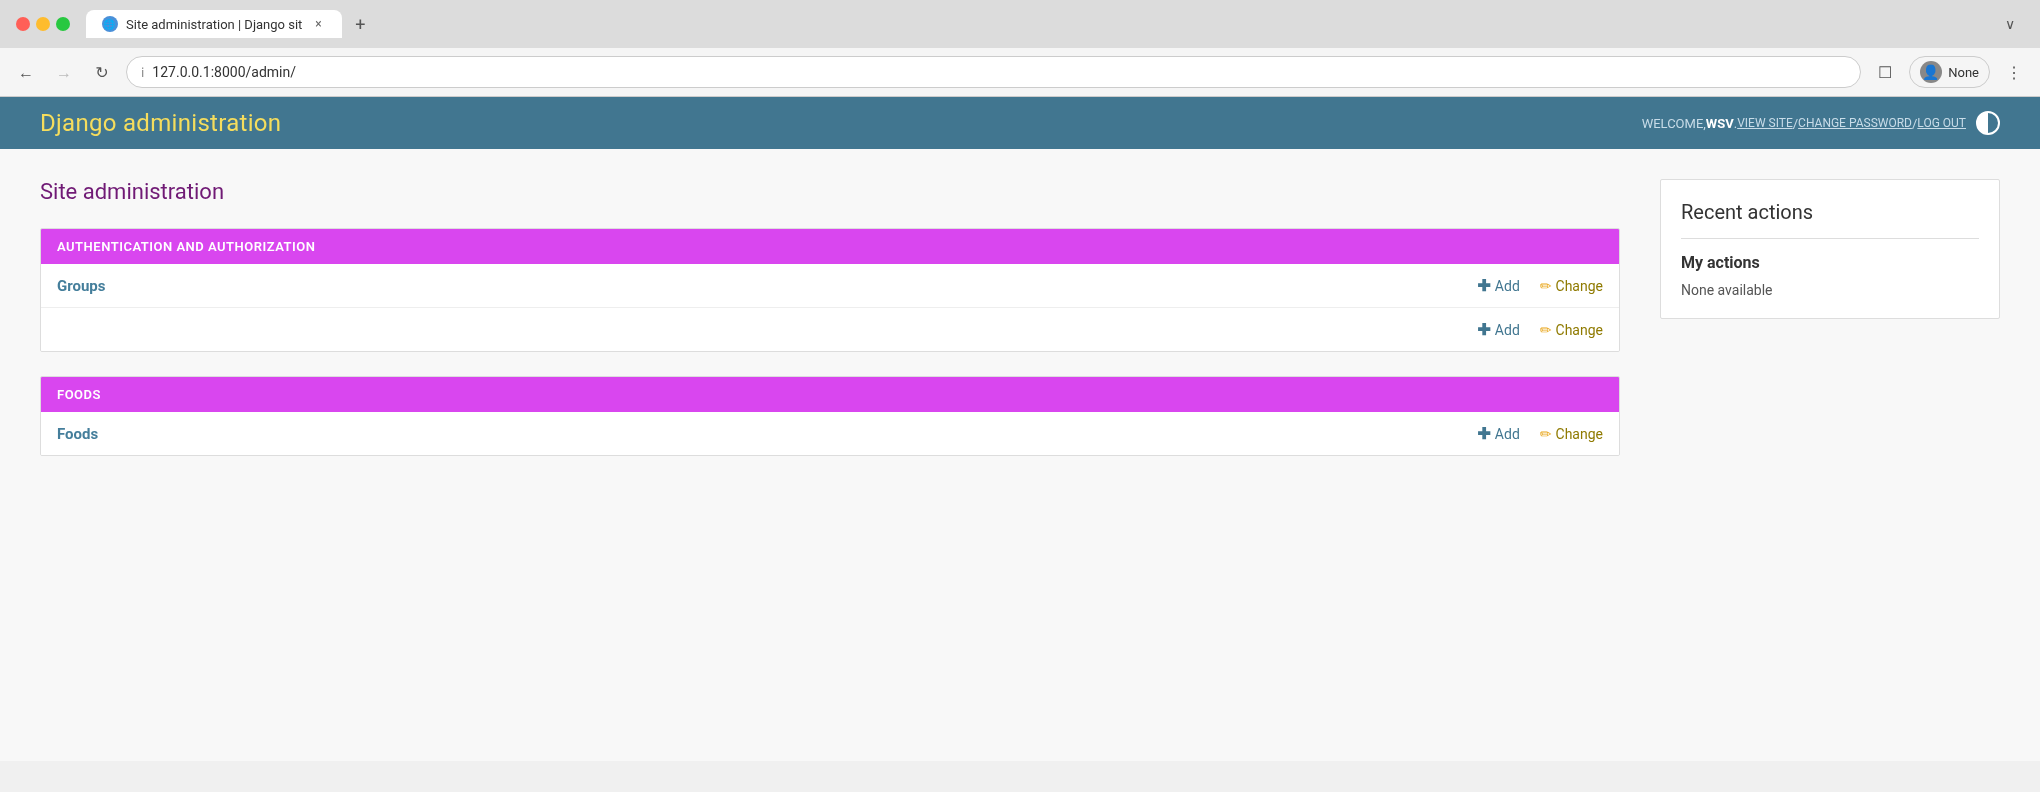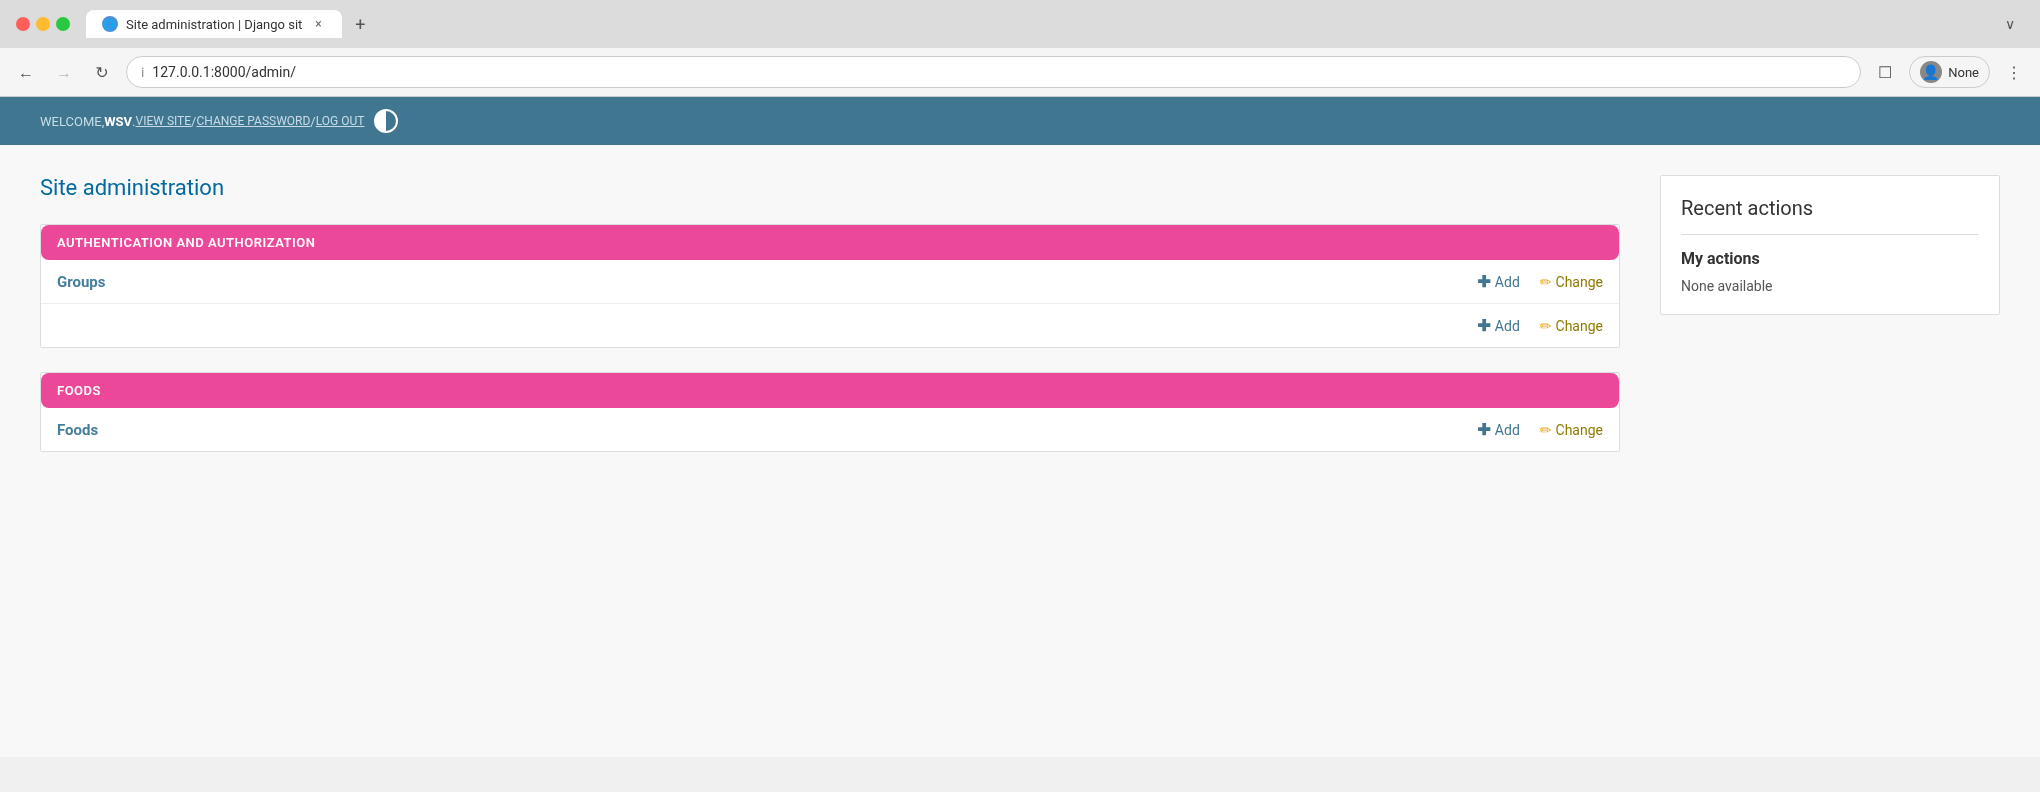--- a/index.html
+++ b/index.html
@@ -203,36 +203,36 @@
       min-height: calc(792px - 130px - 50px);
       padding: 30px 40px;
       display: flex;
       gap: 40px;
     }
     .content-left {
       flex: 1;
     }
     .page-title {
       font-size: 22px;
-      color: #0369a1;
+      color: #701a75;
       font-weight: 400;
       margin-bottom: 24px;
     }
     .app-section {
       margin-bottom: 24px;
     }
     .app-header {
-      background: #ec4899;
+      background: #d946ef;
       color: white;
       padding: 10px 16px;
       font-size: 13px;
       letter-spacing: 0.5px;
       font-weight: 600;
       text-transform: uppercase;
-      border-radius: 8px;
+      border-radius: 0;
     }
     .model-row {
       display: flex;
       align-items: center;
       padding: 12px 16px;
       background: white;
       border-bottom: 1px solid #eee;
       justify-content: flex-end;
     }
     .model-row:last-child {
@@ -354,20 +354,21 @@
       <div class="profile-btn">
         <div class="profile-avatar">👤</div>
         <span>None</span>
       </div>
       <div class="browser-action-btn">⋮</div>
     </div>
   </div>
 </div>
 
 <div class="django-header">
+  <div class="django-title">Django administration</div>
   <div class="django-user-tools">
     <span>WELCOME,</span>
     <span class="username">WSV</span>
     <span>.</span>
     <a>VIEW SITE</a>
     <span>/</span>
     <a>CHANGE PASSWORD</a>
     <span>/</span>
     <a>LOG OUT</a>
     <span class="contrast-btn"></span>

